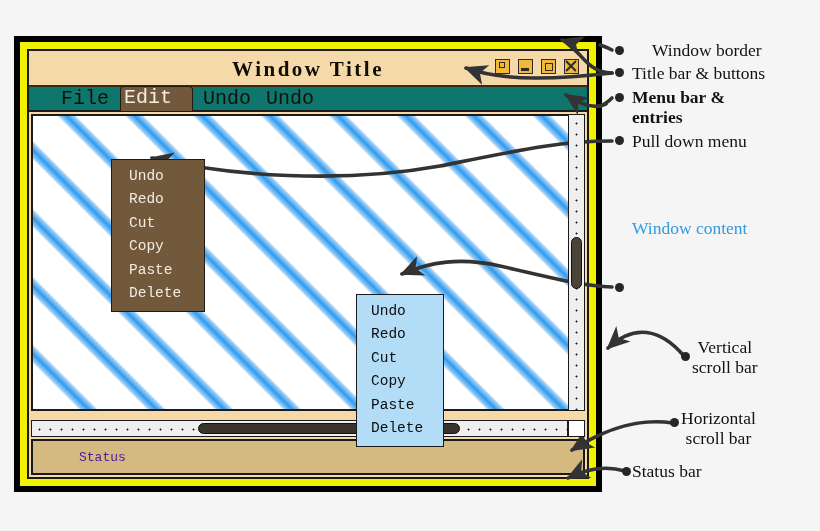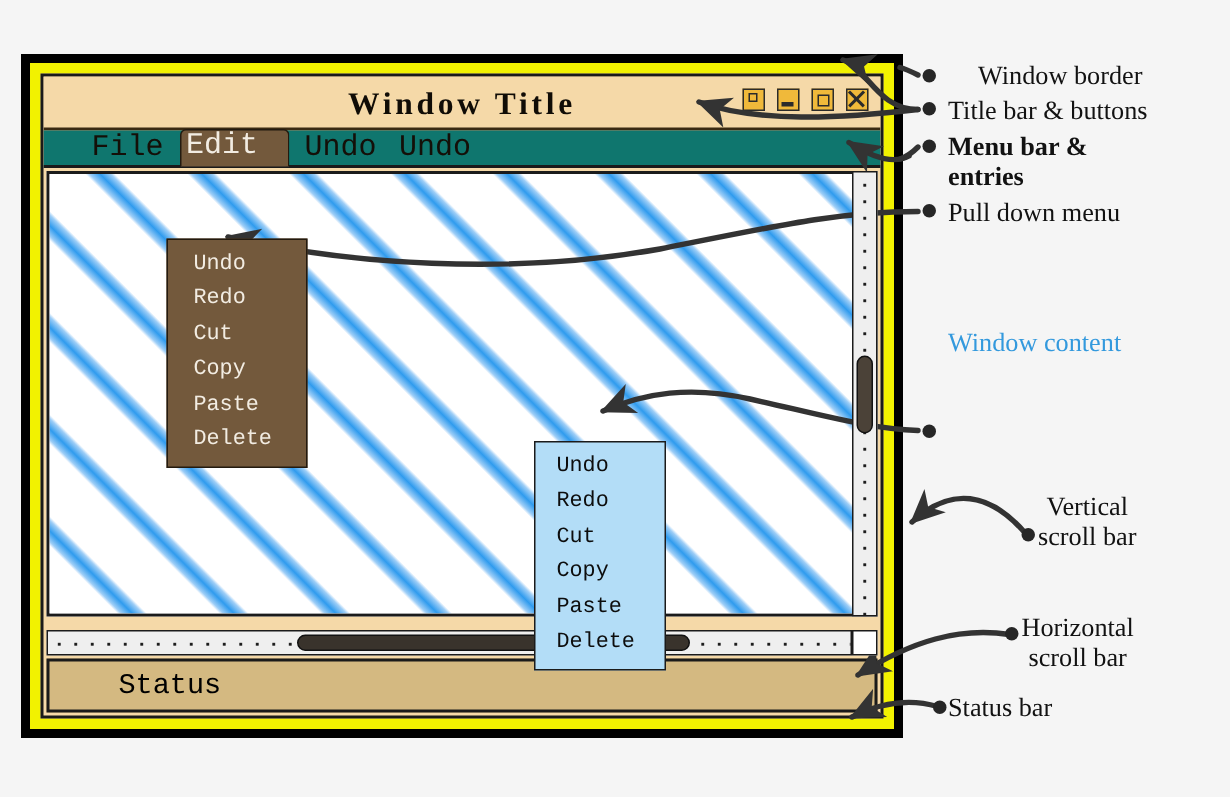--- a/index.html
+++ b/index.html
@@ -207,22 +207,22 @@
 
   
   .statusbar{
     position:absolute;
     left:2px;right:2px;bottom:2px;
     height:36px;
     background:#d4b981;
     border:2px solid #1a1a1a;
     box-sizing:border-box;
     font-family:"Liberation Mono", monospace;
-    font-size:19px;
-    color:#000000;
+    font-size:13px;
+    color:#4c1d95;
     display:flex;align-items:center;
     padding-left:46px;
   }
 
   
   .labels{position:absolute;left:0;top:0;width:820px;height:531px;}
   .lbl{
     position:absolute;
     font-family:"Liberation Serif", serif;
     font-size:17.5px;
@@ -353,21 +353,21 @@
 entries</span>
 
     <span class="dot" style="left:615px;top:136px;"></span>
     <span class="lbl blue" style="left:632px;top:219px;">Window content</span>
 
     <span class="lbl" style="left:632px;top:132px;">Pull down menu</span>
 
     <span class="dot" style="left:615px;top:283px;"></span>
 
     <span class="dot" style="left:681px;top:352px;"></span>
-    <span class="lbl" style="left:692px;top:328px;text-align:center;">Vertical
+    <span class="lbl" style="left:692px;top:338px;text-align:center;">Vertical
 scroll bar</span>
 
     <span class="dot" style="left:670px;top:418px;"></span>
     <span class="lbl" style="left:681px;top:409px;text-align:center;">Horizontal
 scroll bar</span>
 
     <span class="dot" style="left:622px;top:467px;"></span>
     <span class="lbl" style="left:632px;top:462px;">Status bar</span>
 
   </div>

